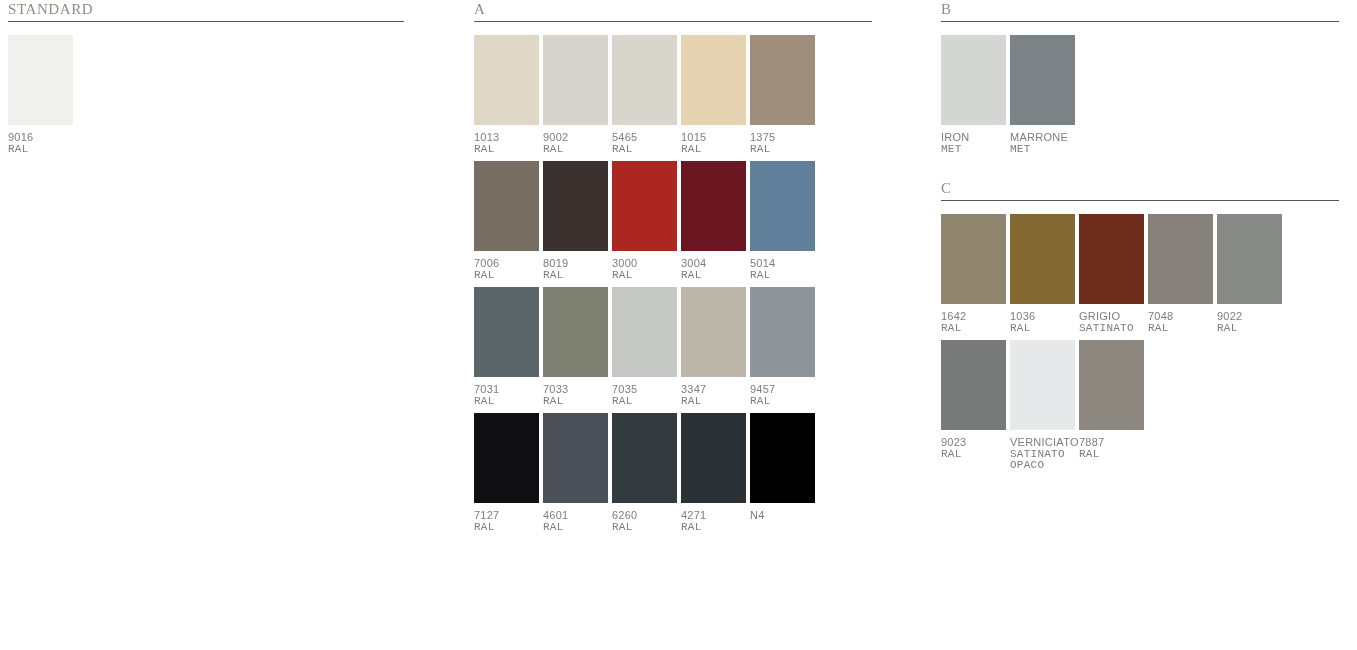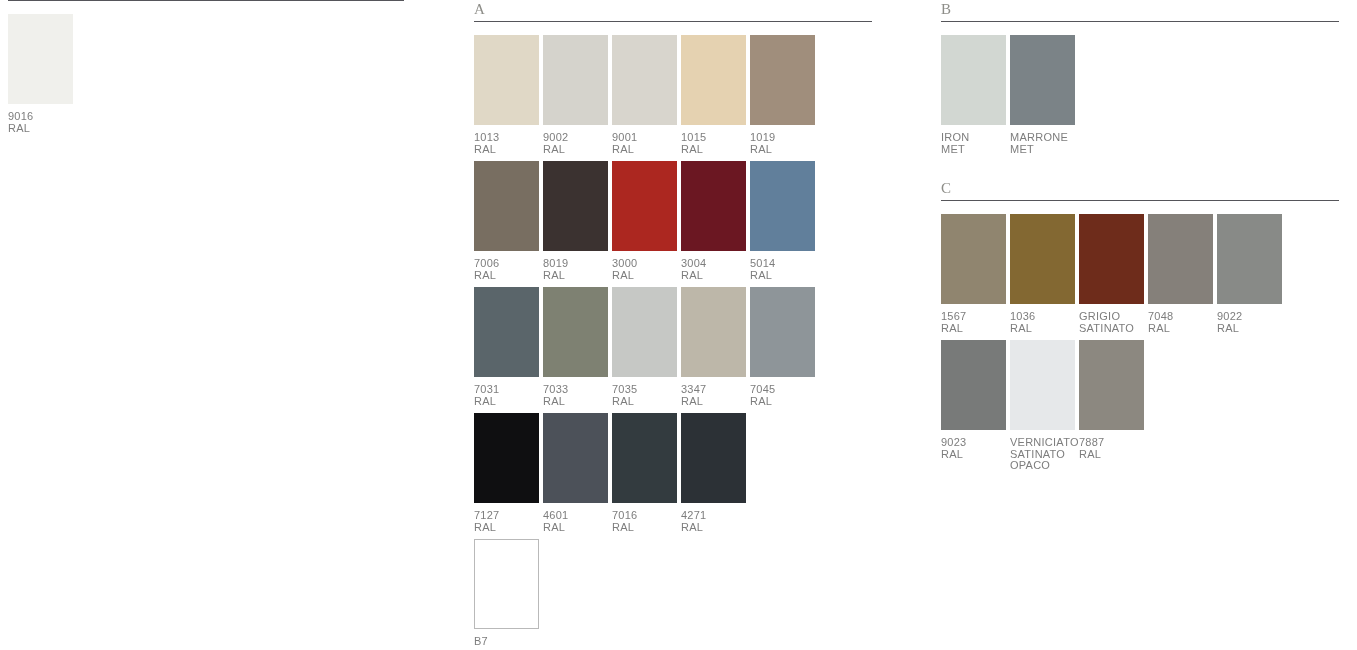--- a/index.html
+++ b/index.html
@@ -60,28 +60,29 @@
     box-sizing: border-box;
   }
   .swatch-label {
     margin-top: 7px;
     font-size: 11px;
     line-height: 11.5px;
     color: #7d7d7d;
     letter-spacing: 0.25px;
   }
   .swatch-label .l2,
-  .swatch-label .l3 { display: block; }
+  .swatch-label .l3 { display: block; font-family: Liberation Mono, monospace; }
   .spacer-row { height: 18px; }
 </style>
 </head>
 <body>
 
 <div class="panel" id="panel-standard">
     <div class="section">
+      <div class="section-head">STANDARD</div>
       <div class="section-rule"></div>
       <div class="swatch-row">
         <div class="swatch-cell">
           <div class="swatch-chip" style="background: rgb(240, 240, 236);"></div>
           <div class="swatch-label"><span>9016</span><span class="l2">RAL</span></div>
         </div>
       </div>
     </div>
   </div>
 <div class="panel" id="panel-a">
@@ -92,29 +93,29 @@
         <div class="swatch-cell">
           <div class="swatch-chip" style="background: rgb(224, 216, 198);"></div>
           <div class="swatch-label"><span>1013</span><span class="l2">RAL</span></div>
         </div>
         <div class="swatch-cell">
           <div class="swatch-chip" style="background: rgb(213, 211, 204);"></div>
           <div class="swatch-label"><span>9002</span><span class="l2">RAL</span></div>
         </div>
         <div class="swatch-cell">
           <div class="swatch-chip" style="background: rgb(216, 213, 205);"></div>
-          <div class="swatch-label"><span>9001</span><span class="l2">RAL</span></div>
+          <div class="swatch-label"><span>5465</span><span class="l2">RAL</span></div>
         </div>
         <div class="swatch-cell">
           <div class="swatch-chip" style="background: rgb(229, 210, 177);"></div>
           <div class="swatch-label"><span>1015</span><span class="l2">RAL</span></div>
         </div>
         <div class="swatch-cell">
           <div class="swatch-chip" style="background: rgb(160, 142, 124);"></div>
-          <div class="swatch-label"><span>1019</span><span class="l2">RAL</span></div>
+          <div class="swatch-label"><span>1375</span><span class="l2">RAL</span></div>
         </div>
       </div>
       <div class="swatch-row">
         <div class="swatch-cell">
           <div class="swatch-chip" style="background: rgb(120, 110, 97);"></div>
           <div class="swatch-label"><span>7006</span><span class="l2">RAL</span></div>
         </div>
         <div class="swatch-cell">
           <div class="swatch-chip" style="background: rgb(59, 50, 48);"></div>
           <div class="swatch-label"><span>8019</span><span class="l2">RAL</span></div>
@@ -144,45 +145,43 @@
         <div class="swatch-cell">
           <div class="swatch-chip" style="background: rgb(198, 200, 197);"></div>
           <div class="swatch-label"><span>7035</span><span class="l2">RAL</span></div>
         </div>
         <div class="swatch-cell">
           <div class="swatch-chip" style="background: rgb(189, 183, 169);"></div>
           <div class="swatch-label"><span>3347</span><span class="l2">RAL</span></div>
         </div>
         <div class="swatch-cell">
           <div class="swatch-chip" style="background: rgb(142, 149, 153);"></div>
-          <div class="swatch-label"><span>7045</span><span class="l2">RAL</span></div>
+          <div class="swatch-label"><span>9457</span><span class="l2">RAL</span></div>
         </div>
       </div>
       <div class="swatch-row">
         <div class="swatch-cell">
           <div class="swatch-chip" style="background: rgb(15, 15, 17);"></div>
           <div class="swatch-label"><span>7127</span><span class="l2">RAL</span></div>
         </div>
         <div class="swatch-cell">
           <div class="swatch-chip" style="background: rgb(76, 81, 89);"></div>
           <div class="swatch-label"><span>4601</span><span class="l2">RAL</span></div>
         </div>
         <div class="swatch-cell">
           <div class="swatch-chip" style="background: rgb(51, 59, 63);"></div>
-          <div class="swatch-label"><span>7016</span><span class="l2">RAL</span></div>
+          <div class="swatch-label"><span>6260</span><span class="l2">RAL</span></div>
         </div>
         <div class="swatch-cell">
           <div class="swatch-chip" style="background: rgb(44, 49, 54);"></div>
           <div class="swatch-label"><span>4271</span><span class="l2">RAL</span></div>
         </div>
-      </div>
-      <div class="swatch-row">
-        <div class="swatch-cell">
-          <div class="swatch-chip outlined" style="background: rgb(255, 255, 255);"></div>
-          <div class="swatch-label"><span>B7</span></div>
+        <div class="swatch-cell">
+          <div class="swatch-chip" style="background: rgb(0, 0, 0);"></div>
+          <div class="swatch-label"><span>N4</span></div>
         </div>
       </div>
     </div>
   </div>
 <div class="panel" id="panel-bc">
     <div class="section">
       <div class="section-head">B</div>
       <div class="section-rule"></div>
       <div class="swatch-row">
         <div class="swatch-cell">
@@ -195,21 +194,21 @@
         </div>
       </div>
     </div>
     <div class="spacer-row"></div>
     <div class="section">
       <div class="section-head">C</div>
       <div class="section-rule"></div>
       <div class="swatch-row">
         <div class="swatch-cell">
           <div class="swatch-chip" style="background: rgb(144, 133, 111);"></div>
-          <div class="swatch-label"><span>1567</span><span class="l2">RAL</span></div>
+          <div class="swatch-label"><span>1642</span><span class="l2">RAL</span></div>
         </div>
         <div class="swatch-cell">
           <div class="swatch-chip" style="background: rgb(131, 104, 50);"></div>
           <div class="swatch-label"><span>1036</span><span class="l2">RAL</span></div>
         </div>
         <div class="swatch-cell">
           <div class="swatch-chip" style="background: rgb(110, 44, 27);"></div>
           <div class="swatch-label"><span>GRIGIO</span><span class="l2">SATINATO</span></div>
         </div>
         <div class="swatch-cell">

